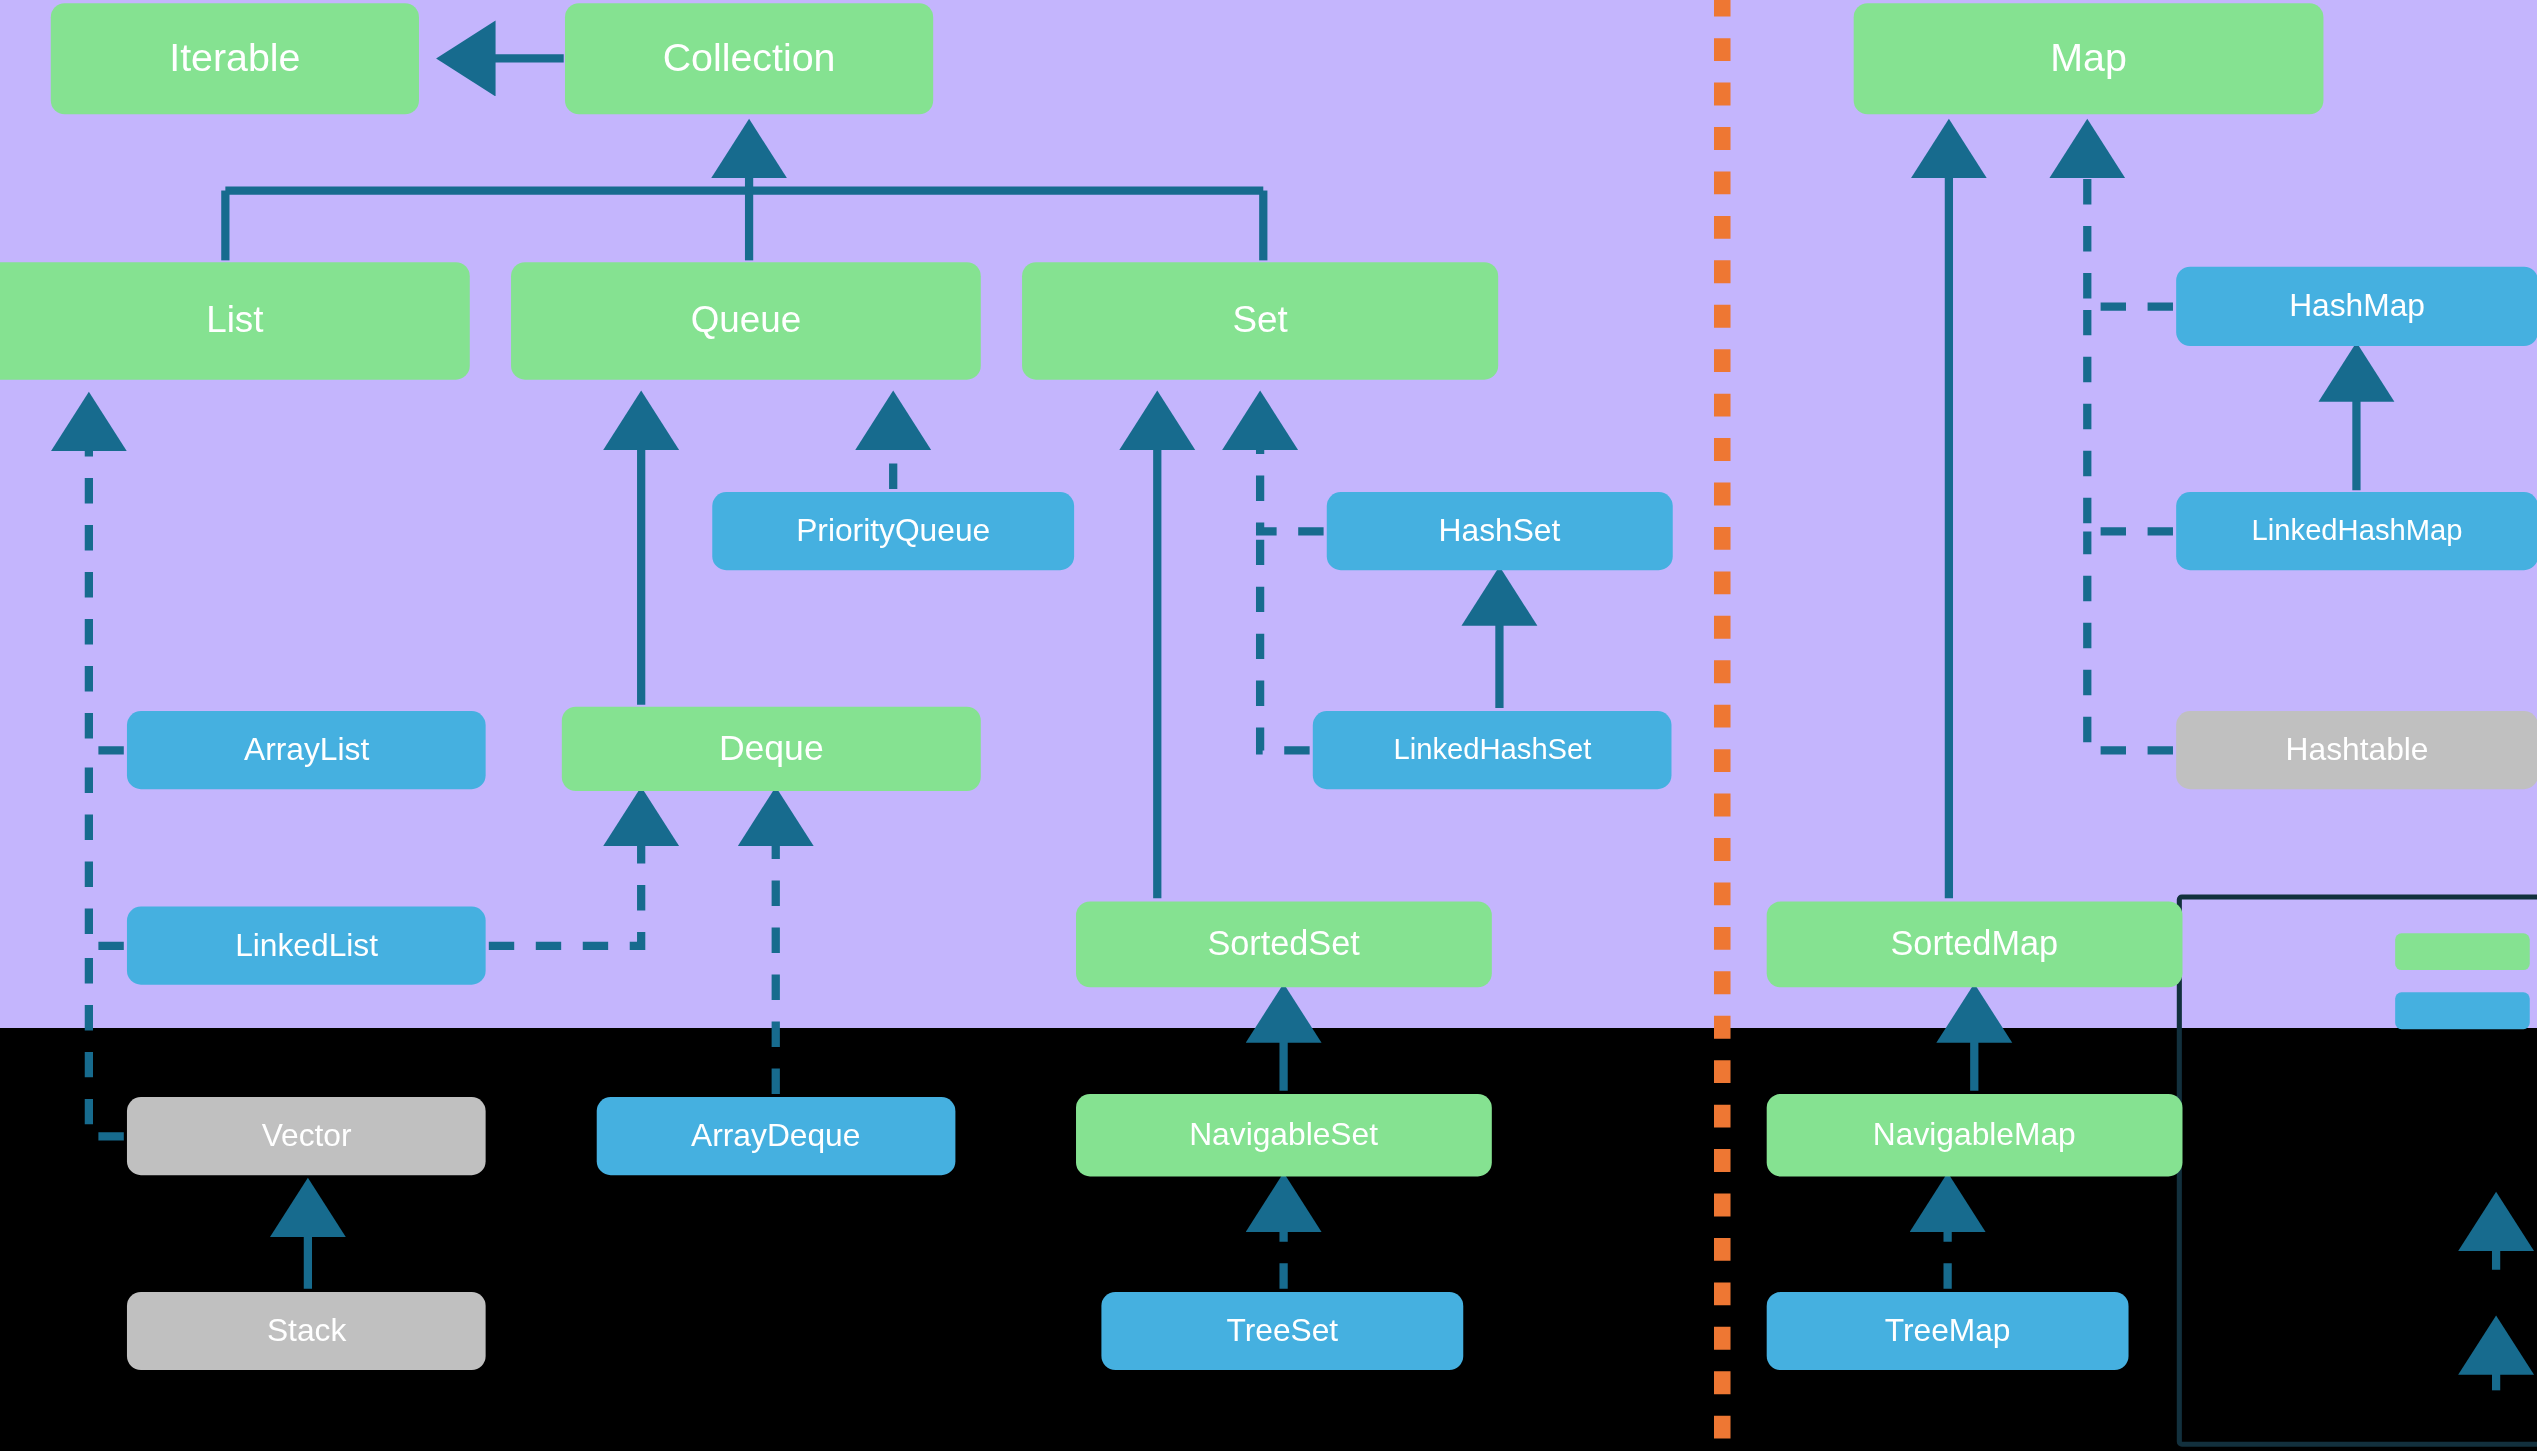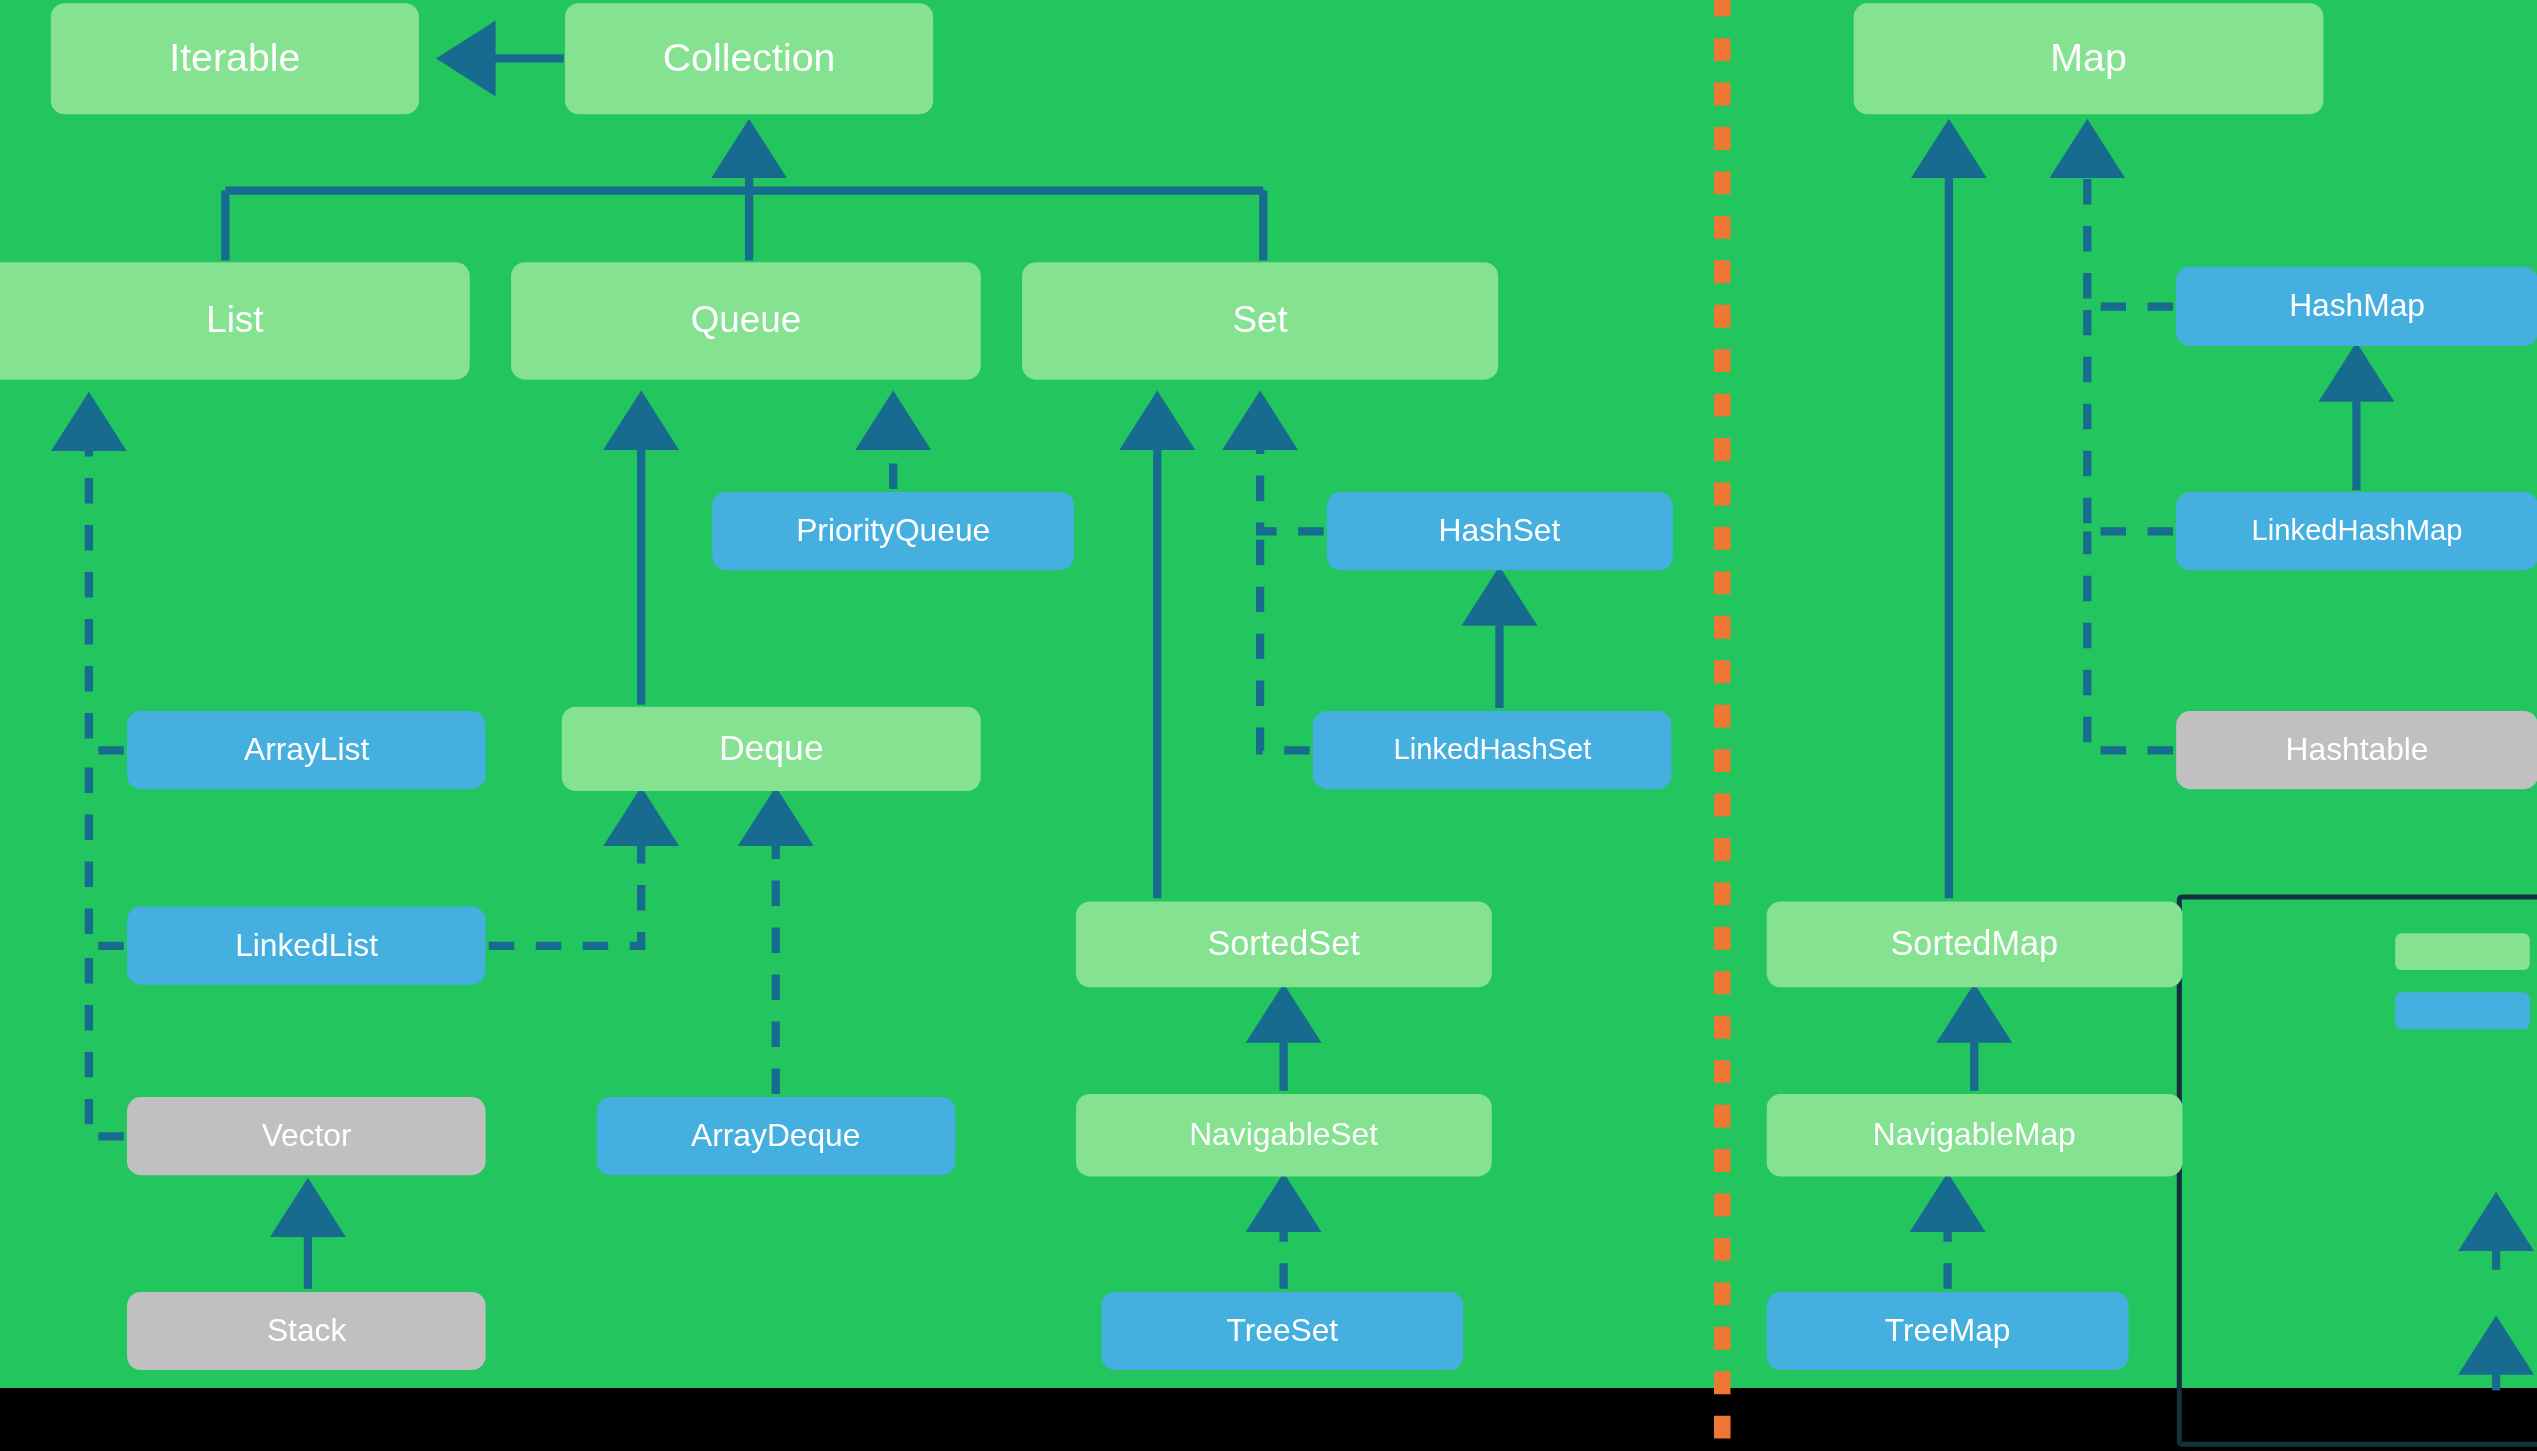--- a/index.html
+++ b/index.html
@@ -9,22 +9,22 @@
   }
   body {
     width: 2538px;
     height: 1452px;
     font-family: "Liberation Sans", sans-serif;
     overflow: hidden;
   }
   #diagram-root {
     position: relative;
     width: 2538px;
-    height: 1388px;
-    background: #22c55e;
+    height: 1028px;
+    background: #c4b5fd;
   }
   svg.diagram-canvas {
     position: absolute;
     top: 0; left: 0;
     width: 2538px;
     height: 1452px;
     display: block;
   }
   .node-label {
     fill: #ffffff;

